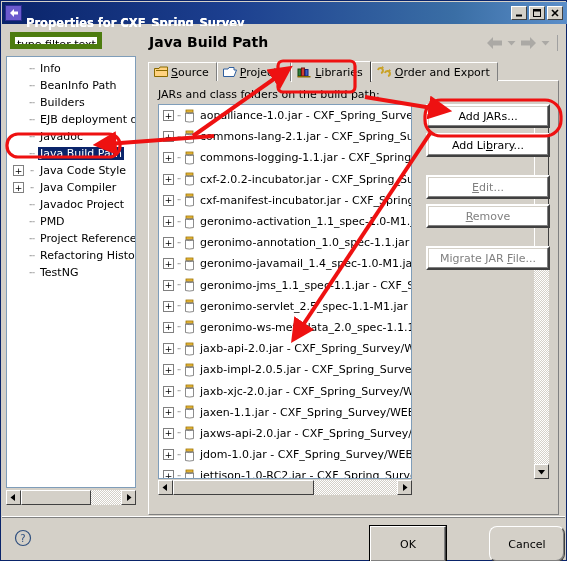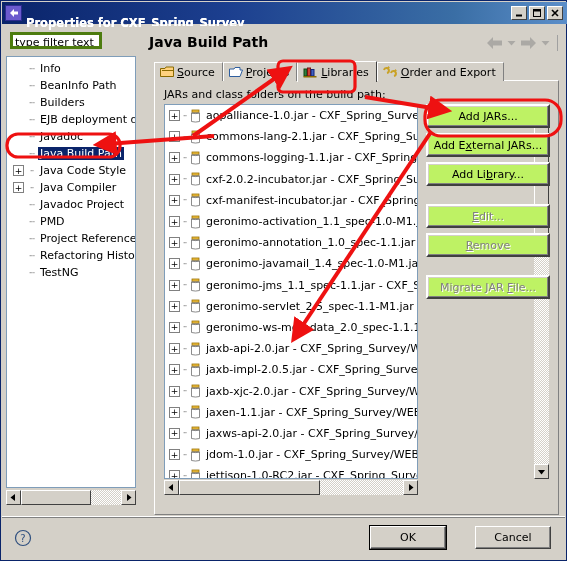--- a/index.html
+++ b/index.html
@@ -41,21 +41,21 @@
     width:16px;height:14px;background:#d4d0c8;
     border-top:1px solid #fff;border-left:1px solid #fff;
     border-right:1px solid #404040;border-bottom:1px solid #404040;
     display:flex;align-items:center;justify-content:center;
     font-size:9px;line-height:1;color:#000;box-sizing:border-box;
   }
   .tb-btn svg{display:block;}
   
   .filterbox{
     position:absolute;left:9px;top:31px;width:92px;height:17px;
-    background:#fff;border:3px solid #4d7c0f;
+    background:#fff;border:5px solid #4d7c0f;
     box-sizing:border-box;
     font-size:11px;color:#000;
     padding:1px 2px;line-height:14px;
     white-space:nowrap;overflow:hidden;
   }
   
   .tree-panel{
     position:absolute;left:5px;top:55px;width:130px;height:432px;
     background:#fff;border:1px solid #7f9db9;
     box-sizing:border-box;overflow:hidden;
@@ -116,21 +116,21 @@
   .page-title{
     position:absolute;left:8px;top:8px;
     font-size:14px;font-weight:bold;color:#000;
   }
   .navarrows{
     position:absolute;right:8px;top:9px;display:flex;align-items:center;gap:4px;
   }
   .nav-ico{opacity:.55;display:block;}
   .navsep{width:1px;height:16px;background:#a0a0a0;margin-left:3px;}
   .tabarea{
-    position:absolute;left:7px;top:34px;right:7px;bottom:3px;margin-left:6px;
+    position:absolute;left:7px;top:34px;right:7px;bottom:3px;
   }
   .tabstrip{display:flex;align-items:flex-end;height:21px;position:relative;z-index:3;}
   .tab{
     height:19px;display:flex;align-items:center;gap:3px;
     padding:0 7px 0 5px;
     background:#d4d0c8;
     border-top:1px solid #fff;border-left:1px solid #fff;
     border-right:1px solid #808080;
     font-size:11px;color:#000;white-space:nowrap;
     box-sizing:border-box;position:relative;
@@ -194,51 +194,51 @@
   }
   .list-hscroll{
     position:absolute;left:8px;top:398px;width:254px;height:15px;
   }
   
   .btncol{
     position:absolute;right:7px;top:22px;width:124px;
   }
   .w95btn{
     width:124px;height:24px;margin-bottom:5px;
-    background:#bef264;
+    background:#ffffff;
     border-top:2px solid #fff;border-left:2px solid #fff;
     border-right:2px solid #404040;border-bottom:2px solid #404040;
     box-shadow:inset -1px -1px 0 #808080, inset 1px 1px 0 #d4d0c8;
     font-size:11px;color:#000;
     display:flex;align-items:center;justify-content:center;
     box-sizing:border-box;font-family:inherit;
   }
   .w95btn.disabled{color:#808080;text-shadow:1px 1px 0 #fff;}
   .w95btn u{text-decoration:underline;}
   .btn-gap{height:13px;}
   
   .bottombar{
     position:absolute;left:1px;right:1px;bottom:1px;height:42px;
     background:#d4d0c8;border-top:1px solid #fff;
   }
   .sep{position:absolute;left:0;right:0;top:0;height:1px;background:#808080;}
   .helpbtn{
     position:absolute;left:12px;top:12px;width:18px;height:18px;
   }
   .okbtn,.cancelbtn{
-    position:absolute;top:9px;width:76px;height:23px;
+    position:absolute;top:9px;width:76px;height:36px;
     background:#d4d0c8;
     border-top:1px solid #fff;border-left:1px solid #fff;
     border-right:1px solid #404040;border-bottom:1px solid #404040;
     box-shadow:inset -1px -1px 0 #808080;
     font-size:11px;color:#000;
     display:flex;align-items:center;justify-content:center;box-sizing:border-box;
   }
   .okbtn{right:119px;outline:1px solid #000;}
-  .cancelbtn{right:14px;}
+  .cancelbtn{right:0;border-radius:8px;}
   
   .anno{position:absolute;left:0;top:0;width:567px;height:561px;pointer-events:none;z-index:50;}
 </style>
 </head>
 <body>
 
 <div class="window">
 
   <div class="titlebar">
     <div class="titlebar-icon">
@@ -633,23 +633,20 @@
                   <path d="M2 0 L2 7 L6.5 3.5 Z" fill="#000"></path>
                 </svg>
             </div>
           </div>
 
           <div class="btncol" id="btncol">
               <div class="w95btn">
                 <span>Add <u>J</u>ARs...</span>
               </div>
               <div class="w95btn">
-                <span>Add E<u>x</u>ternal JARs...</span>
-              </div>
-              <div class="w95btn">
                 <span>Add Li<u>b</u>rary...</span>
               </div>
               <div class="btn-gap"></div>
               <div class="w95btn disabled">
                 <span><u>E</u>dit...</span>
               </div>
               <div class="w95btn disabled">
                 <span><u>R</u>emove</span>
               </div>
               <div class="btn-gap"></div>

